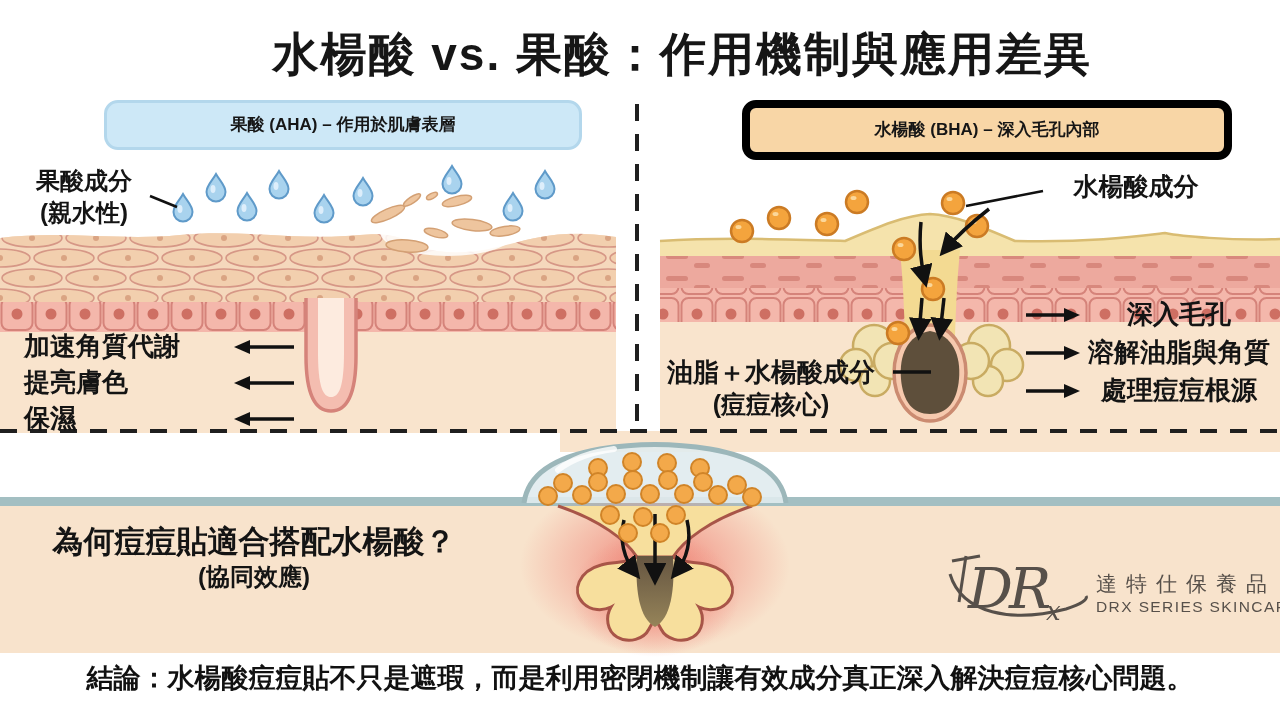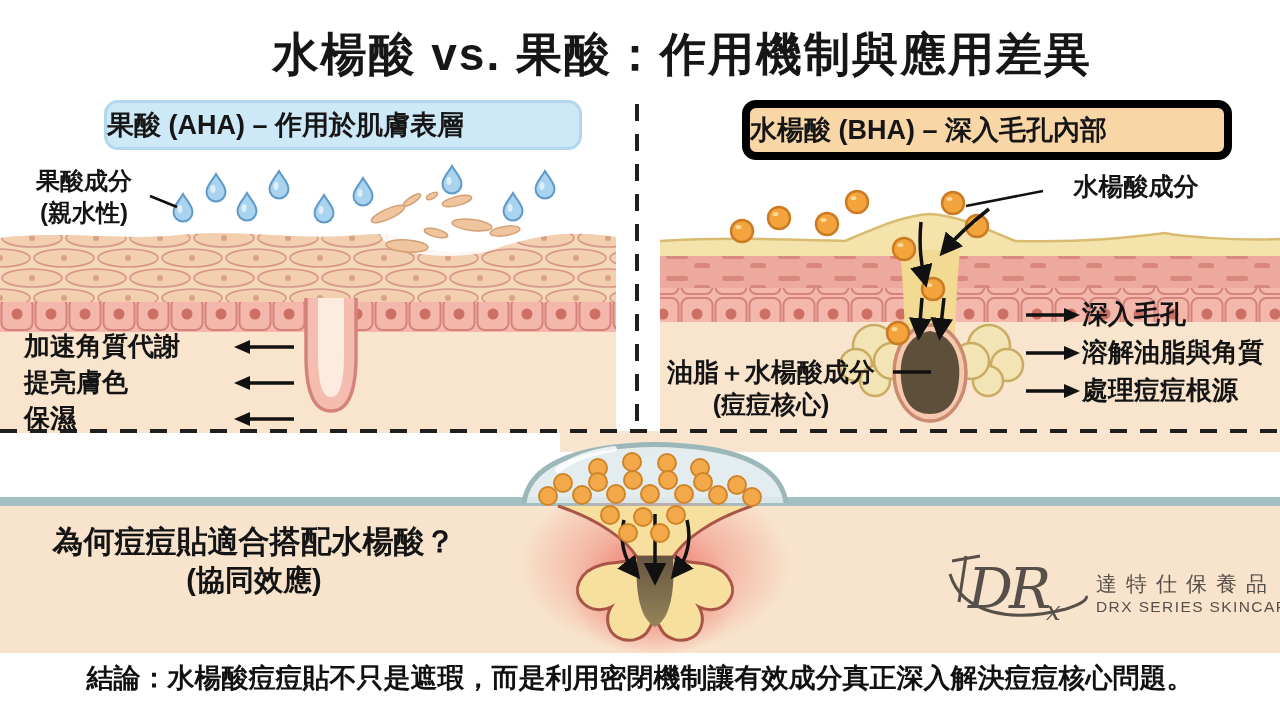--- a/index.html
+++ b/index.html
@@ -8,50 +8,50 @@
     font-family:"Liberation Sans","DejaVu Sans",sans-serif;color:#141414;
   }
   .abs{position:absolute;}
   #art{position:absolute;left:0;top:0;z-index:0;}
   .txt-layer{z-index:2;}
   .page-title{
     left:0;top:24px;width:1092px;text-align:right;
     font-size:46px;font-weight:800;letter-spacing:2px;color:#161616;
   }
   .badge{
-    height:44px;line-height:44px;border-radius:14px;
-    font-size:27px;font-weight:800;color:#161616;
+    height:44px;line-height:44px;text-align:center;border-radius:14px;
+    font-size:17px;font-weight:800;color:#161616;
   }
   .badge-left{left:104px;top:100px;width:472px;background:#cde8f7;border:3px solid #b3d7ec;}
   .badge-right{left:742px;top:100px;width:474px;background:#f8d6a6;border:8px solid #000000;}
   .aha-component{
     left:8px;top:165px;width:152px;text-align:center;
     font-size:24px;font-weight:700;line-height:1.35;
   }
   .bha-component{
     left:1046px;top:170px;width:180px;text-align:center;
     font-size:25px;font-weight:700;
   }
   .effects-left{left:24px;top:330px;width:272px;display:flex;flex-direction:column;gap:3px;}
   .effects-left .row{display:flex;align-items:center;height:33px;}
   .effects-left .lbl{flex:1;font-size:26px;font-weight:800;}
   .effects-right{left:1024px;top:298px;width:252px;display:flex;flex-direction:column;gap:5px;}
   .effects-right .row{display:flex;align-items:center;height:33px;}
-  .effects-right .lbl{flex:1;font-size:26px;font-weight:800;}
+  .effects-right .lbl{flex:1;text-align:center;font-size:26px;font-weight:800;}
   .arrow-svg{flex:0 0 auto;}
   .plug-label{
     left:650px;top:356px;width:242px;text-align:center;
     font-size:26px;font-weight:800;line-height:1.25;
   }
   .plug-label .l2{font-size:25px;}
   .bottom-heading{
     left:28px;top:522px;width:452px;text-align:center;font-weight:800;line-height:1.28;
   }
   .bottom-heading .h1{font-size:31px;}
-  .bottom-heading .h2{font-size:29px;}
+  .bottom-heading .h2{font-size:24px;}
   .brand-zh{left:1096px;top:570px;width:200px;font-size:21px;letter-spacing:9px;color:#57504a;font-weight:500;}
   .brand-en{left:1096px;top:598px;width:220px;font-size:15.5px;letter-spacing:1.4px;color:#57504a;font-weight:500;}
   .conclusion{
     left:0;top:660px;width:1280px;text-align:center;
     font-size:27px;font-weight:800;color:#111;
   }
 </style>
 </head>
 <body>
 

